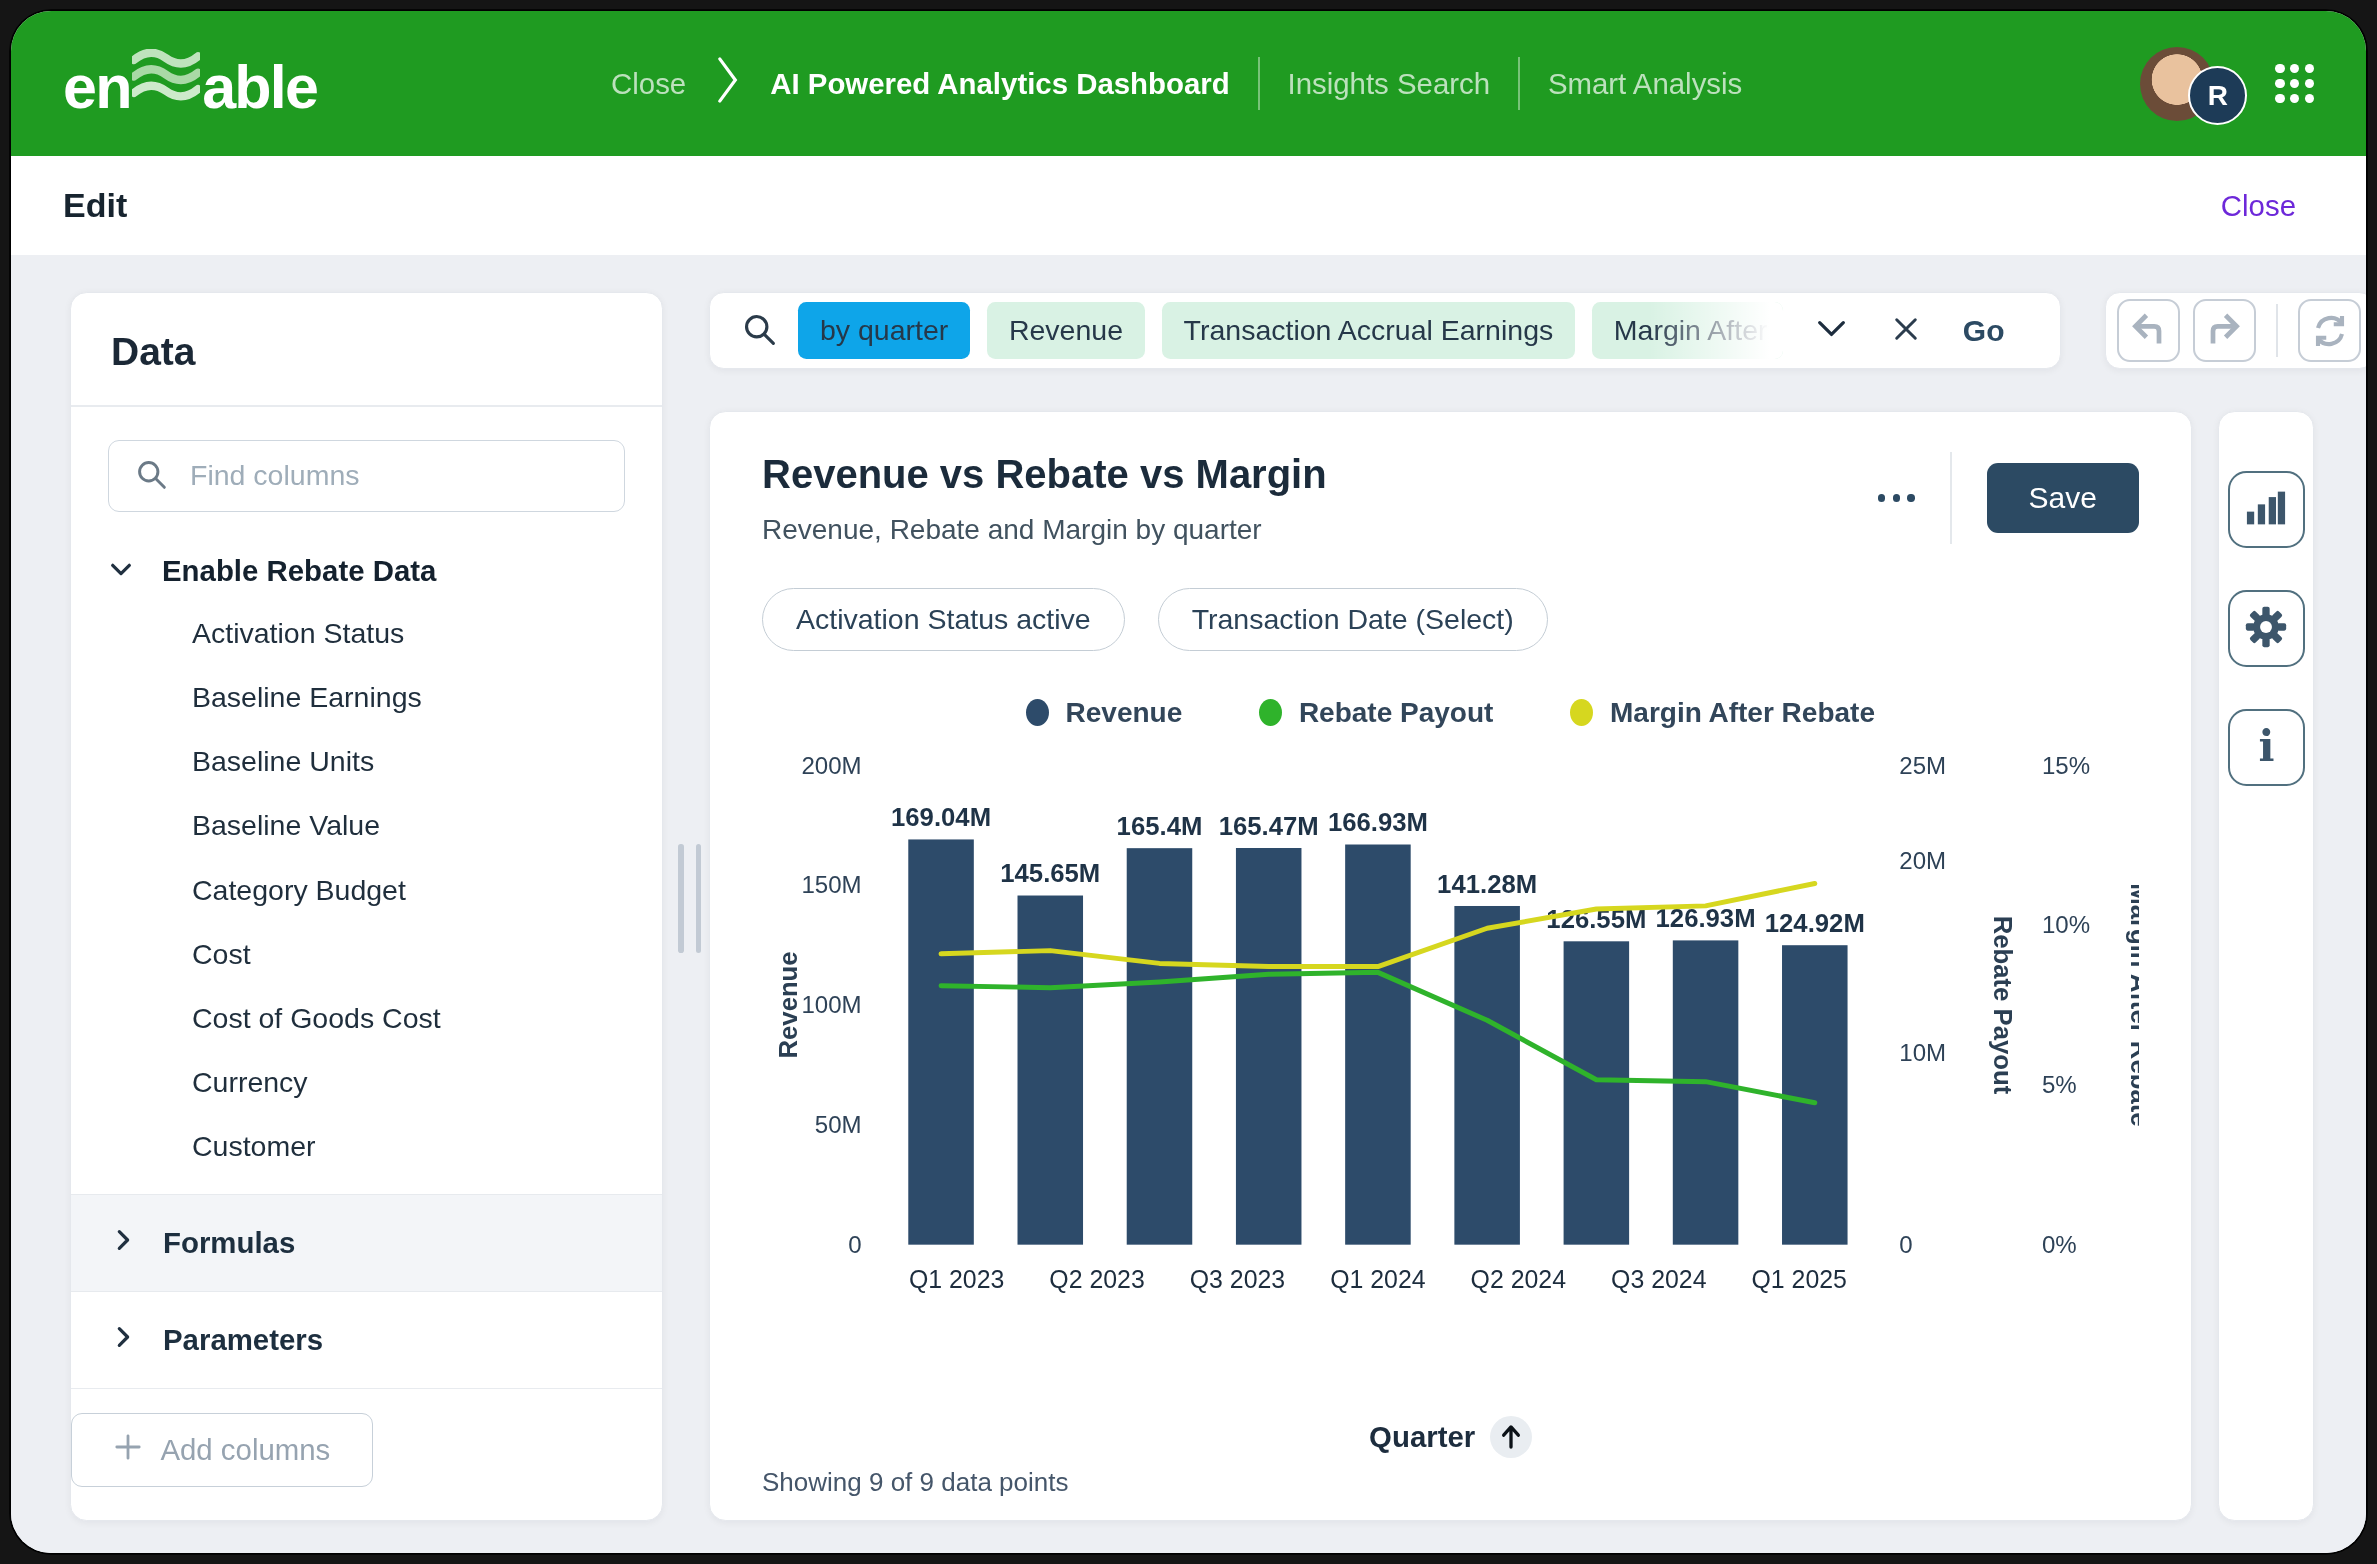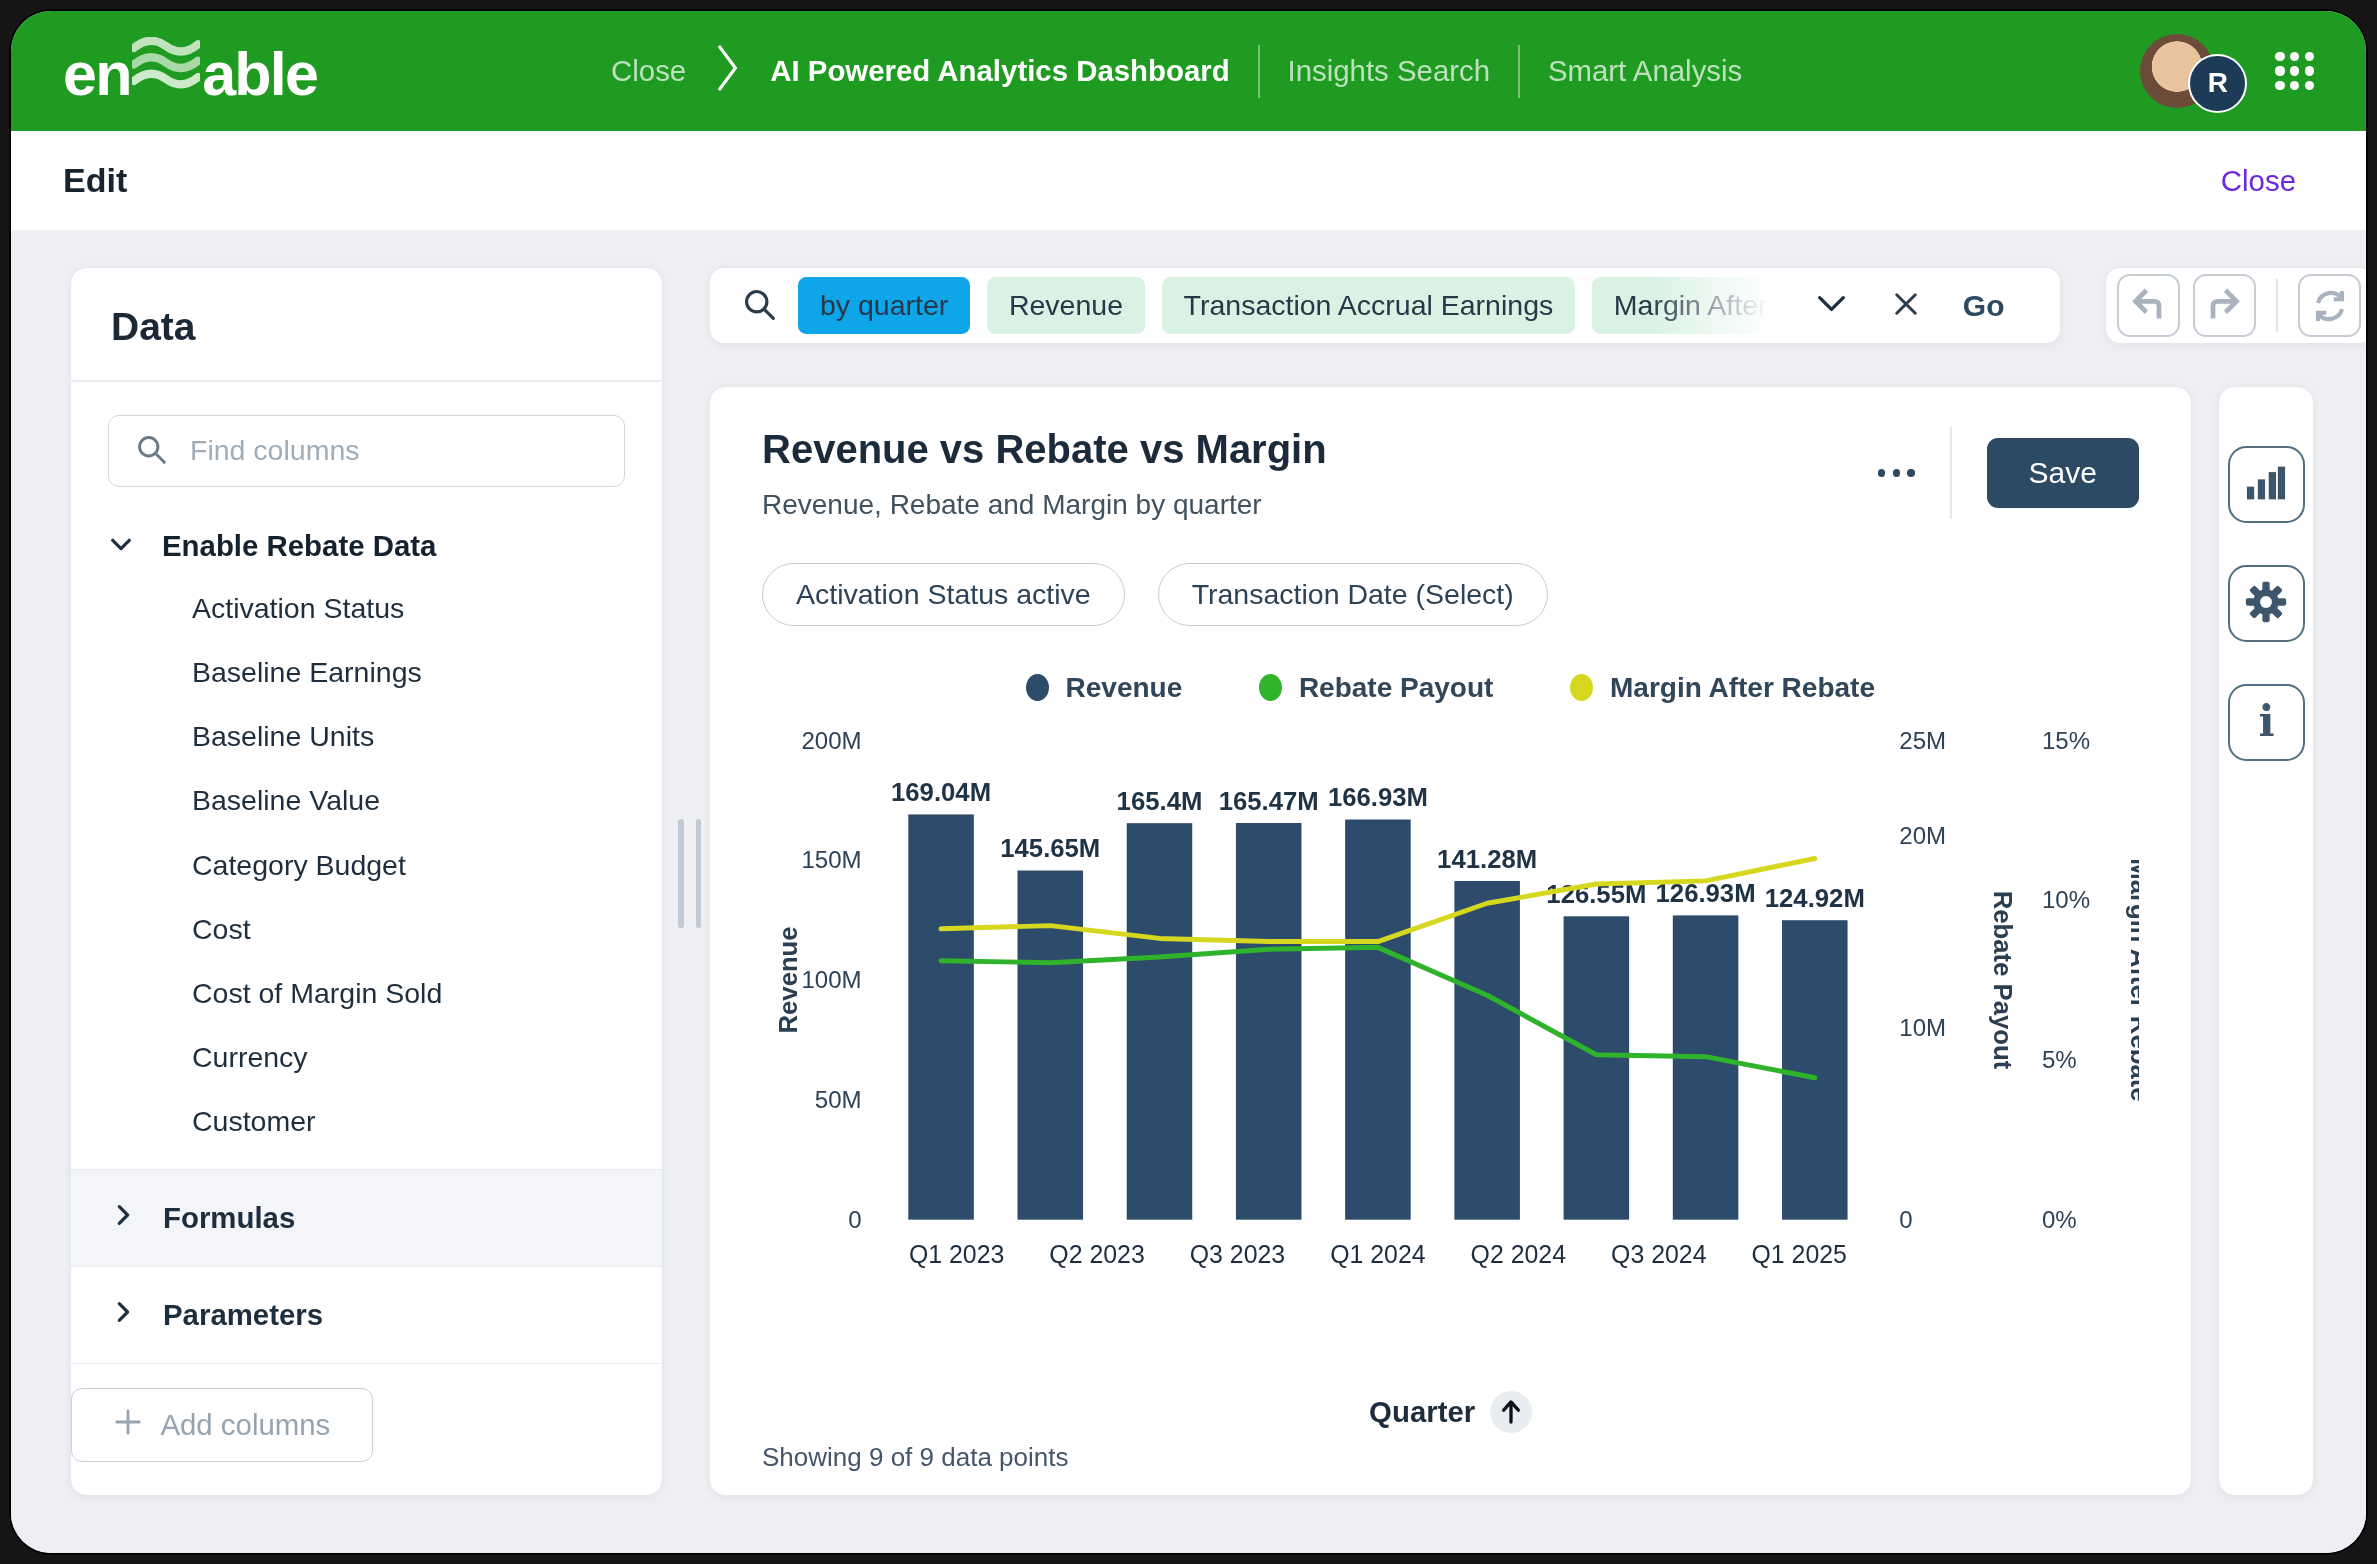--- a/index.html
+++ b/index.html
@@ -1,20 +1,20 @@
 <!DOCTYPE html>
 <html style="font-size:14.7px"><head>
 <meta charset="utf-8">
 <style>
   html,body{margin:0;padding:0;width:2377px;height:1564px;background:#151515;font-family:"Liberation Sans",sans-serif;}
   *{box-sizing:border-box;}
   .frame{position:absolute;inset:11px;border-radius:40px;overflow:hidden;background:#edeff3;box-shadow:0 0 0 1.8px #000;}
 
   
-  .nav{height:120px;background:#1f9b21;display:flex;align-items:center;padding:0 52px;}
+  .nav{height:145px;background:#1f9b21;display:flex;align-items:center;padding:0 52px;}
   .logo{display:flex;align-items:flex-end;color:#fff;font-size:61px;font-weight:bold;letter-spacing:-1.8px;line-height:1;}
   .logo .wave{margin:0 1.8px 5.5px;}
   .crumbs{display:flex;align-items:center;margin-left:294px;font-size:29.4px;}
   .crumb{color:rgba(255,255,255,.70);cursor:default;}
   .crumb.current{color:#fff;font-weight:600;}
   .crumbs .bc-chev{margin:0 31px;}
   .vsep-nav{width:1.8px;height:53px;background:rgba(255,255,255,.40);margin:0 28px;}
   .nav-right{margin-left:auto;display:flex;align-items:center;}
   .avatar{width:74px;height:74px;border-radius:50%;background:radial-gradient(circle at 50% 44%,#e9c29e 0 45%,#6b4c38 46% 100%);flex:none;}
   .badge{width:59px;height:59px;border-radius:50%;background:#1d3b57;border:2.8px solid #fff;color:#fff;font-size:28px;font-weight:bold;display:flex;align-items:center;justify-content:center;margin-left:-26px;margin-top:24px;}
@@ -163,21 +163,21 @@
         </span>
         <span>Enable Rebate Data</span>
       </div>
       <div>
           <div class="col-item">Activation Status</div>
           <div class="col-item">Baseline Earnings</div>
           <div class="col-item">Baseline Units</div>
           <div class="col-item">Baseline Value</div>
           <div class="col-item">Category Budget</div>
           <div class="col-item">Cost</div>
-          <div class="col-item">Cost of Margin Sold</div>
+          <div class="col-item">Cost of Goods Cost</div>
           <div class="col-item">Currency</div>
           <div class="col-item">Customer</div>
         </div>
       <div class="bottom-block">
         <div class="side-row band">
           <span>
             <svg width="24" height="26" viewBox="0 0 26 28" fill="none">
                 <path d="M9 5 L18 14 L9 23" stroke="#203040" stroke-width="3.5" stroke-linecap="round" stroke-linejoin="round"></path>
               </svg>
           </span>

